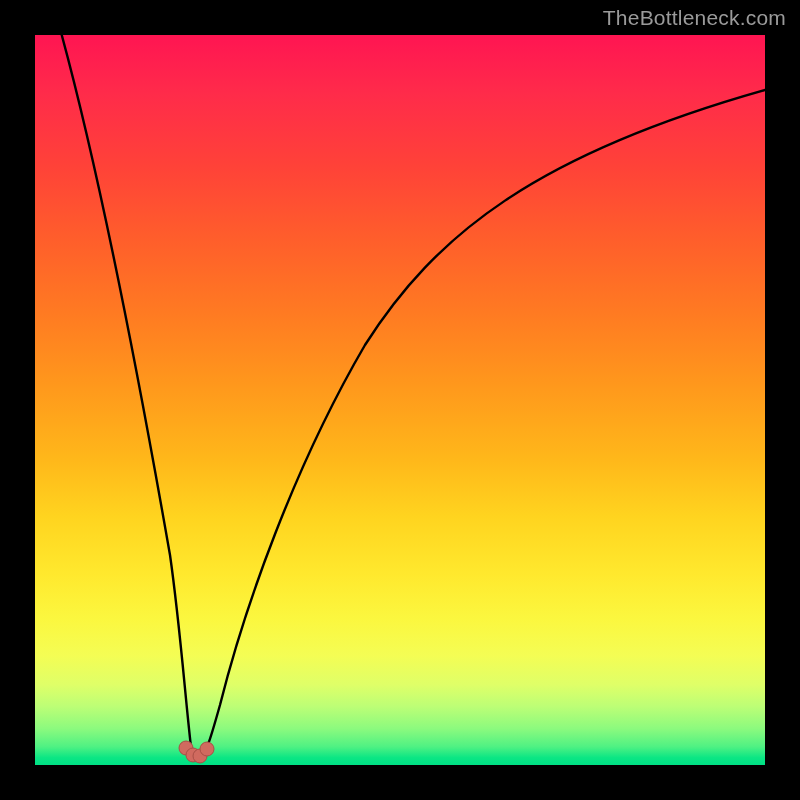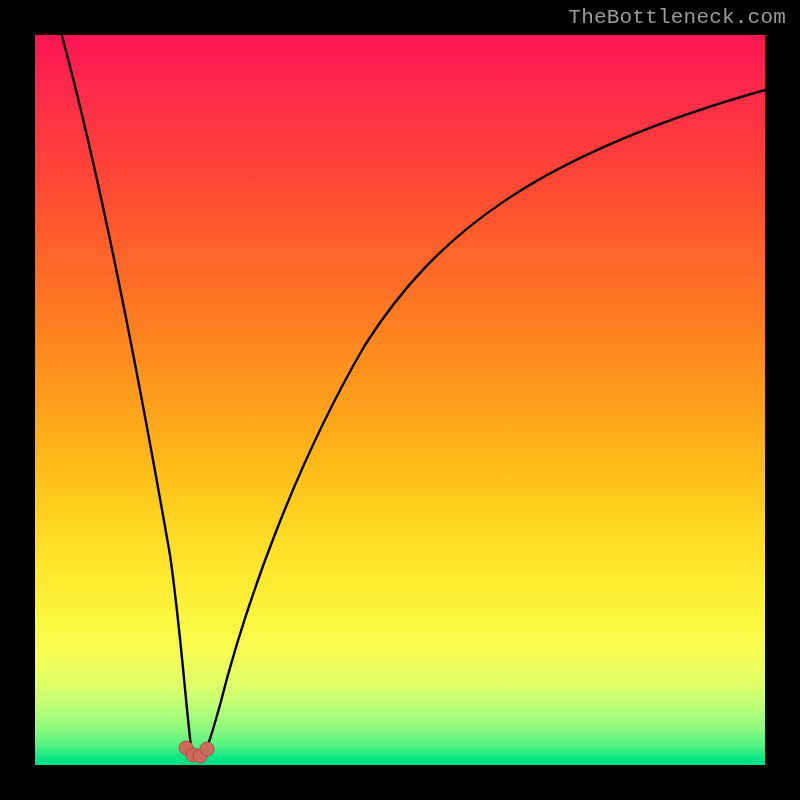--- a/index.html
+++ b/index.html
@@ -56,21 +56,21 @@
     position: absolute;
     left: 0;
     top: 0;
     width: 730px;
     height: 730px;
   }
   .watermark {
     position: absolute;
     top: 6px;
     right: 14px;
-    font-family: Liberation Mono, monospace;
+    font-family: Liberation Sans, sans-serif;
     font-size: 21px;
     color: #9a9a9a;
     letter-spacing: 0.2px;
   }
 </style>
 </head>
 <body>
 
 <div class="frame">
 

